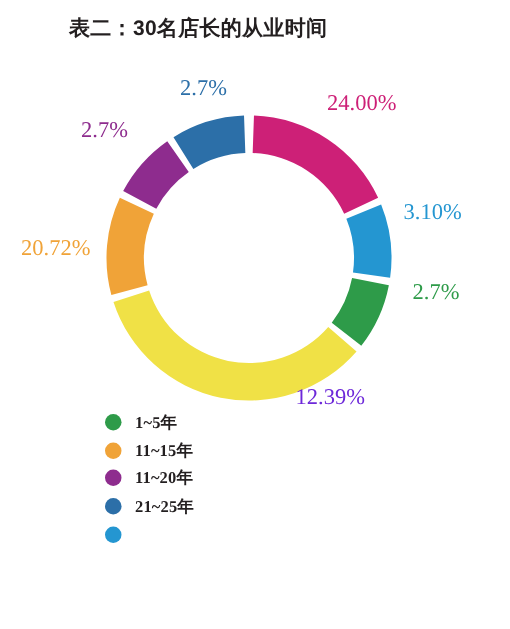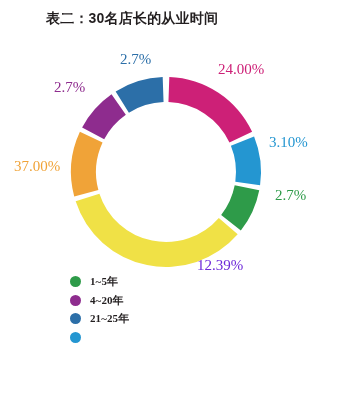--- a/index.html
+++ b/index.html
@@ -93,33 +93,37 @@
         <path d="M 82.11997867840195 127.40020153534036 A 95 95 0 0 1 111.51023854665058 94.1805557925458 L 125.84964945542674 114.65935689977059 A 70 70 0 0 0 104.19366849987512 139.13699060498763 Z" fill="#8E2C8E"></path>
         <path d="M 115.65766989784552 91.43543086513954 A 95 95 0 0 1 162.68454781326236 77.05787143318591 L 163.55703523082488 102.0426421086633 A 70 70 0 0 0 128.90565150367564 112.63663326905018 Z" fill="#2C6FA8"></path>
       </g>
   </svg>
 
   <div id="value-labels">
       <div class="value-label big" style="left: 218px; top: 62px; color: rgb(205, 32, 119);">24.00%</div>
       <div class="value-label big" style="left: 269px; top: 135px; color: rgb(36, 150, 209);">3.10%</div>
       <div class="value-label big" style="left: 275px; top: 188px; color: rgb(46, 155, 73);">2.7%</div>
       <div class="value-label big" style="left: 197px; top: 258px; color: #6d28d9;">12.39%</div>
-      <div class="value-label big" style="left: 14px; top: 159px; color: rgb(240, 163, 56);">37.00%</div>
+      <div class="value-label big" style="left: 14px; top: 159px; color: rgb(240, 163, 56);">20.72%</div>
       <div class="value-label big" style="left: 54px; top: 80px; color: rgb(142, 44, 142);">2.7%</div>
       <div class="value-label big" style="left: 120px; top: 52px; color: rgb(44, 111, 168);">2.7%</div>
     </div>
 
   <div class="legend" id="legend">
       <div class="legend-item">
         <span class="legend-dot" style="background: rgb(46, 155, 73);"></span>
         <span class="legend-label">1~5年</span>
       </div>
       <div class="legend-item">
+        <span class="legend-dot" style="background: rgb(240, 163, 56);"></span>
+        <span class="legend-label">11~15年</span>
+      </div>
+      <div class="legend-item">
         <span class="legend-dot" style="background: rgb(142, 44, 142);"></span>
-        <span class="legend-label">4~20年</span>
+        <span class="legend-label">11~20年</span>
       </div>
       <div class="legend-item">
         <span class="legend-dot" style="background: rgb(44, 111, 168);"></span>
         <span class="legend-label">21~25年</span>
       </div>
       <div class="legend-item">
         <span class="legend-dot" style="background: rgb(36, 150, 209);"></span>
       </div>
     </div>
 

